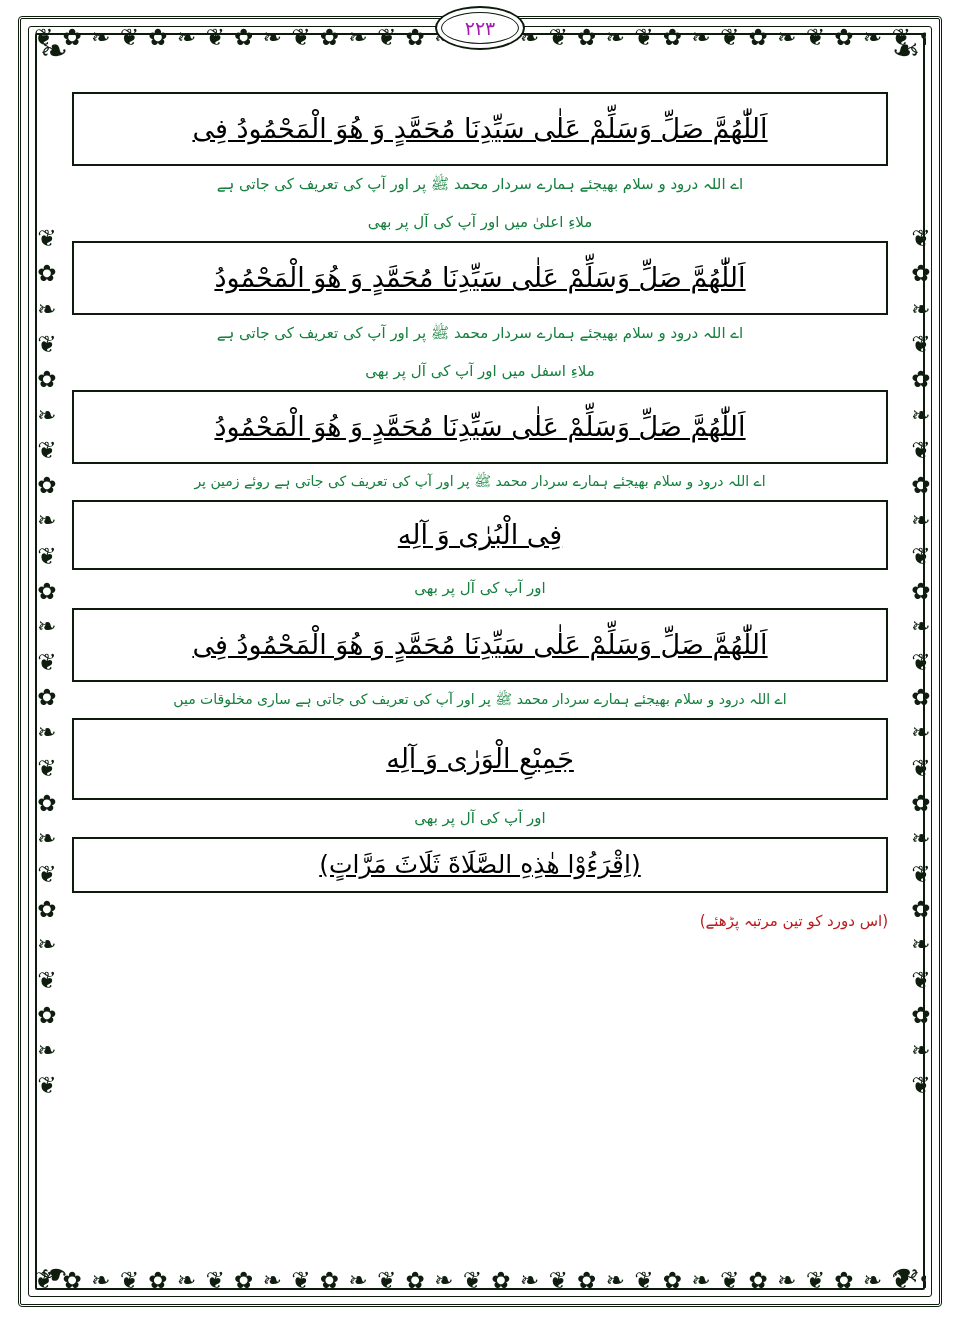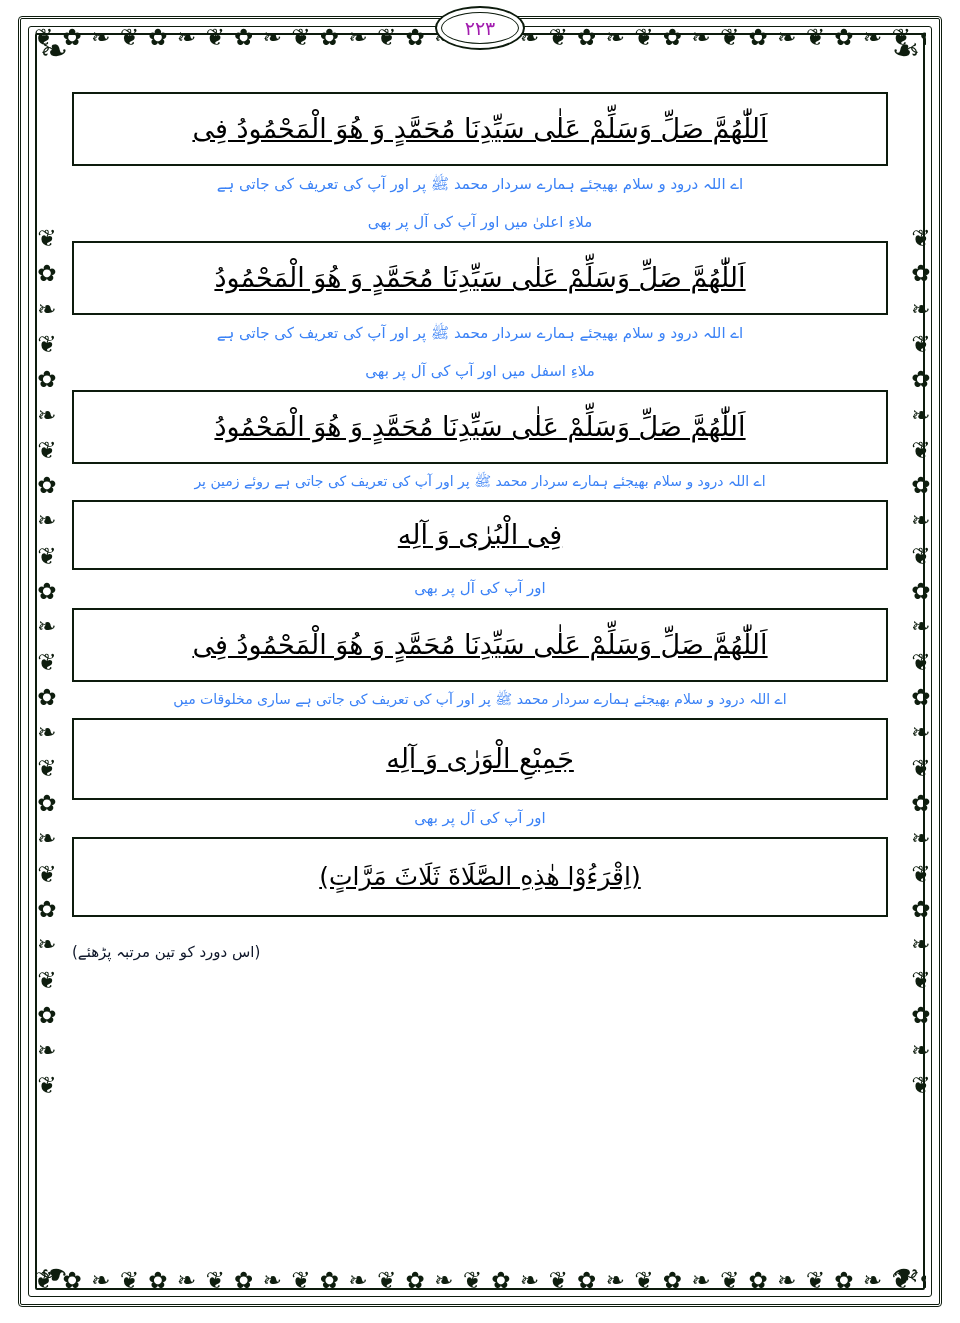--- a/index.html
+++ b/index.html
@@ -162,31 +162,31 @@
     direction: rtl;
     text-align: center;
     white-space: nowrap;
   }
   .translation {
     direction: rtl;
     text-align: center;
     font-family: "DejaVu Sans", sans-serif;
     font-size: 15px;
     line-height: 1.5;
-    color: #3b82f6;
+    color: #15803d;
     padding: 7px 6px 8px 6px;
     box-sizing: border-box;
   }
   .translation.wide { font-size: 14px; }
   .final-note {
     direction: rtl;
-    text-align: left;
+    text-align: right;
     font-size: 15px;
-    color: #0f172a;
-    padding-top: 26px;
+    color: #b91c1c;
+    padding-top: 19px;
   }
 </style>
 </head>
 <body>
 
 <div class="page">
 
   <div class="border-frame"></div>
 
   <div class="vine vine-top">❦ ✿ ❧ ❦ ✿ ❧ ❦ ✿ ❧ ❦ ✿ ❧ ❦ ✿ ❧ ❦ ✿ ❧ ❦ ✿ ❧ ❦ ✿ ❧ ❦ ✿ ❧ ❦ ✿ ❧ ❦ ✿ ❧ ❦</div>
@@ -230,19 +230,19 @@
     <div class="verse-box" style="height:74px">
       <div class="arabic">اَللّٰهُمَّ صَلِّ وَسَلِّمْ عَلٰى سَيِّدِنَا مُحَمَّدٍ وَ هُوَ الْمَحْمُودُ فِى</div>
     </div>
     <div class="translation wide">اے اللہ درود و سلام بھیجئے ہمارے سردار محمد ﷺ پر اور آپ کی تعریف کی جاتی ہے ساری مخلوقات میں</div>
 
     <div class="verse-box" style="height:82px">
       <div class="arabic">جَمِيْعِ الْوَرٰى وَ آلِه</div>
     </div>
     <div class="translation">اور آپ کی آل پر بھی</div>
 
-    <div class="verse-box" style="height:80px">
+    <div class="verse-box" style="height:56px">
       <div class="arabic" style="font-size:25px">(اِقْرَءُوْا هٰذِهِ الصَّلَاةَ ثَلَاثَ مَرَّاتٍ)</div>
     </div>
     <div class="final-note">(اس دورد کو تین مرتبہ پڑھئے)</div>
 
   </div>
 </div>
 
 </body></html>

